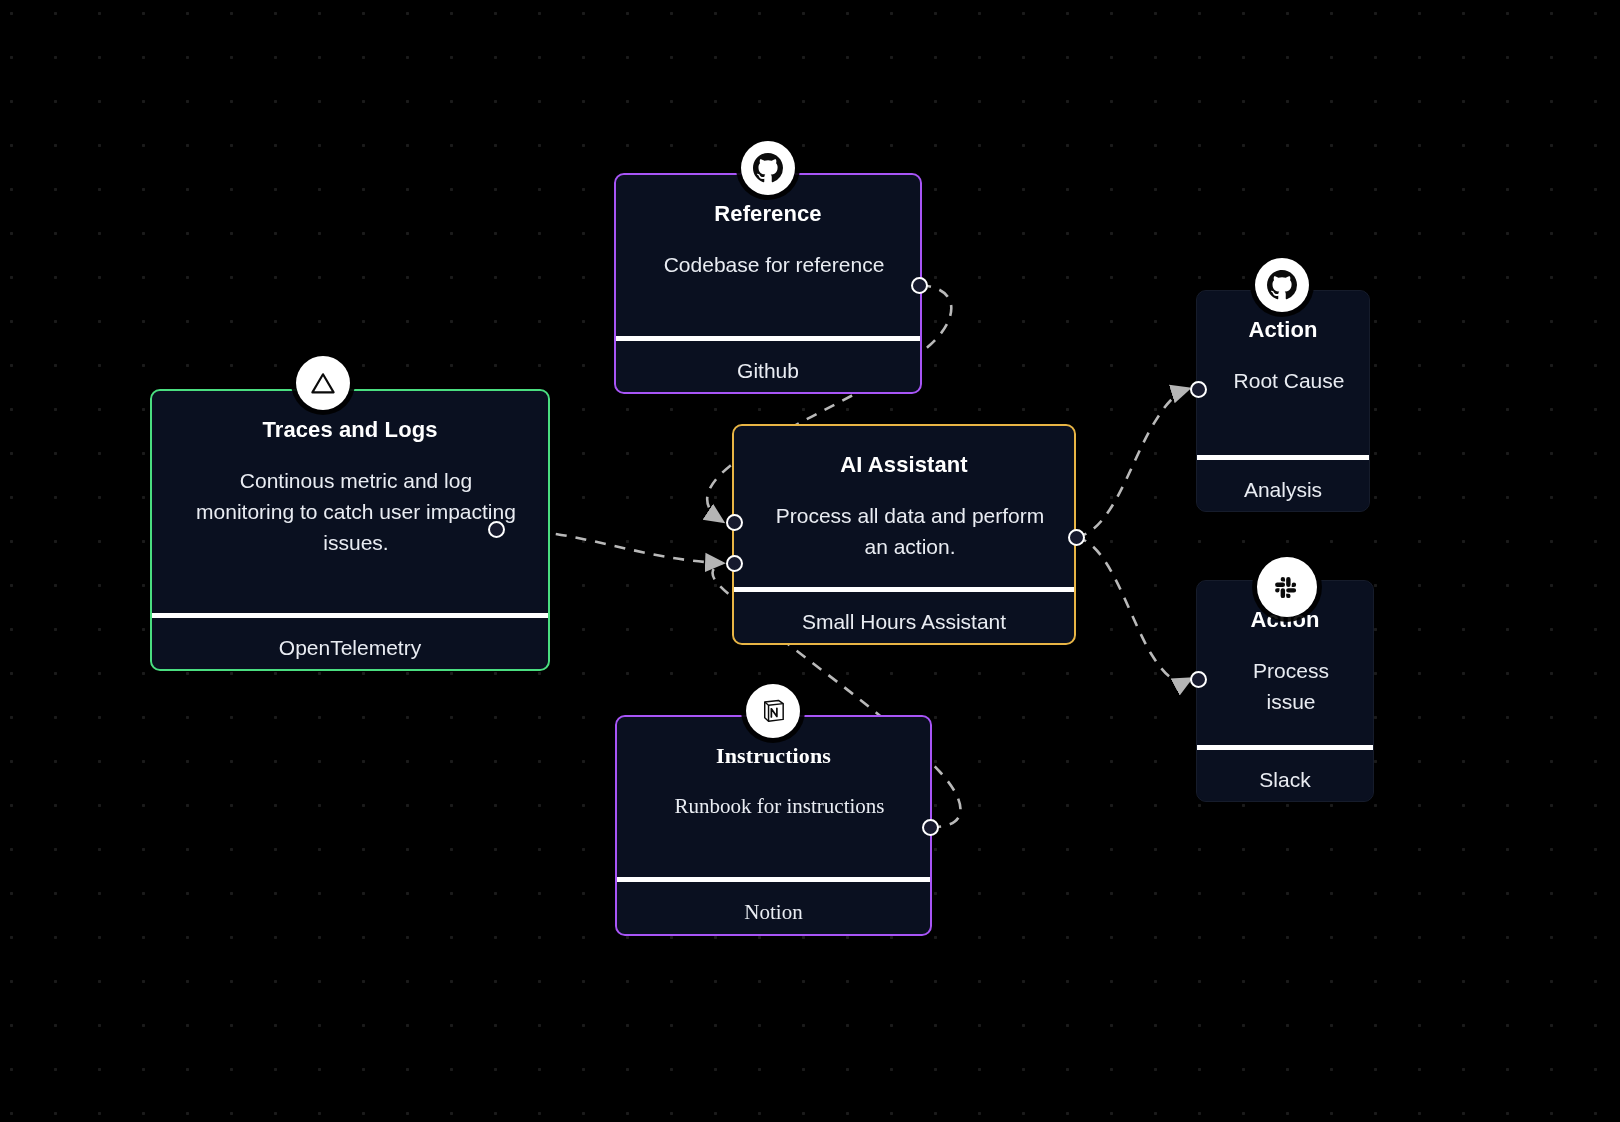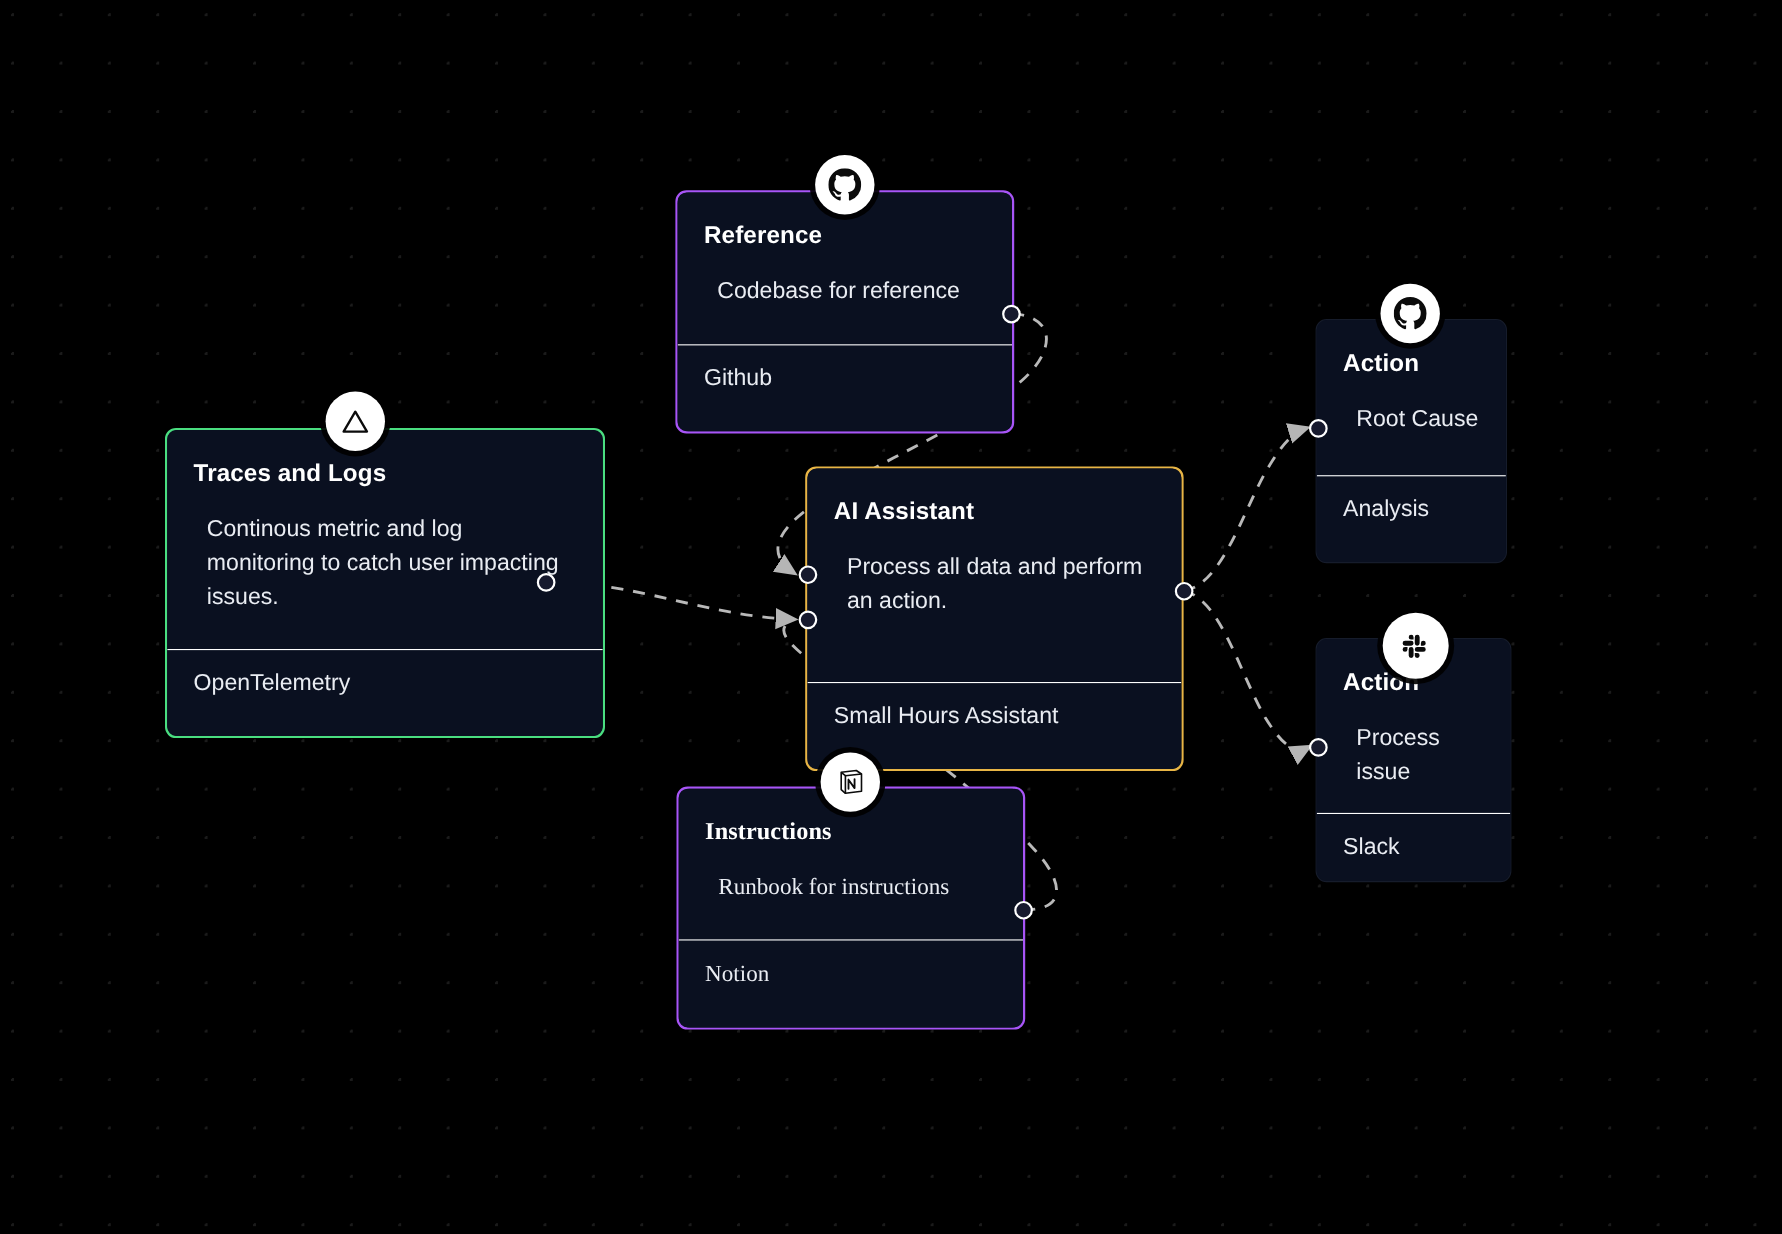--- a/index.html
+++ b/index.html
@@ -38,20 +38,21 @@
     flex-direction: column;
     overflow: visible;
   }
   .node-inner {
     border-radius: 10px;
     overflow: hidden;
     height: 100%;
     display: flex;
     flex-direction: column;
     background: #0a1020;
+    text-align: center;
   }
   .node.purple { border: 2px solid #a855f7; }
   .node.green  { border: 2px solid #4ade80; }
   .node.amber  { border: 2px solid #e8b545; }
   .node.plain  { border: 1px solid #161c2b; }
 
   .node-head {
     padding: 26px 24px 0 24px;
   }
   .node-title {
@@ -64,22 +65,22 @@
     padding: 22px 24px 22px 36px;
     flex: 1;
   }
   .node-desc {
     font-size: 21px;
     line-height: 31px;
     color: #e9ecf2;
     font-weight: 400;
   }
   .node-foot {
-    border-top: 1px solid #ffffff;
-    padding: 18px 24px 36px 24px;
+    border-top: 5px solid #ffffff;
+    padding: 18px 24px 9px 24px;
   }
   .node-foot-label {
     font-size: 21px;
     color: #e9ecf2;
   }
 
   
   .badge {
     position: absolute;
     width: 54px; height: 54px;
@@ -175,21 +176,21 @@
         1.08.58 1.23.82.72 1.21 1.87.87 2.33.66.07-.52.28-.87.51-1.07-1.78-.2-3.64-.89-3.64-3.95
         0-.87.31-1.59.82-2.15-.08-.2-.36-1.02.08-2.12 0 0 .67-.21 2.2.82.64-.18 1.32-.27
         2-.27s1.36.09 2 .27c1.53-1.04 2.2-.82 2.2-.82.44 1.1.16 1.92.08 2.12.51.56.82 1.27.82
         2.15 0 3.07-1.87 3.75-3.65 3.95.29.25.54.73.54 1.48 0 1.07-.01 1.93-.01 2.2 0
         .21.15.46.55.38A8.012 8.012 0 0 0 16 8c0-4.42-3.58-8-8-8z"></path>
       </svg>
     </span>
   </div>
   <div class="handle" style="left:911px; top:277px;"></div>
 
-  <div class="node amber" style="left:732px; top:424px; width:344px; height:277px;">
+  <div class="node amber" style="left:732px; top:424px; width:344px; height:221px;">
     <div class="node-inner">
       <div class="node-head">
         <div class="node-title">AI Assistant</div>
       </div>
       <div class="node-body">
         <div class="node-desc">Process all data and perform an action.</div>
       </div>
       <div class="node-foot">
         <div class="node-foot-label">Small Hours Assistant</div>
       </div>

